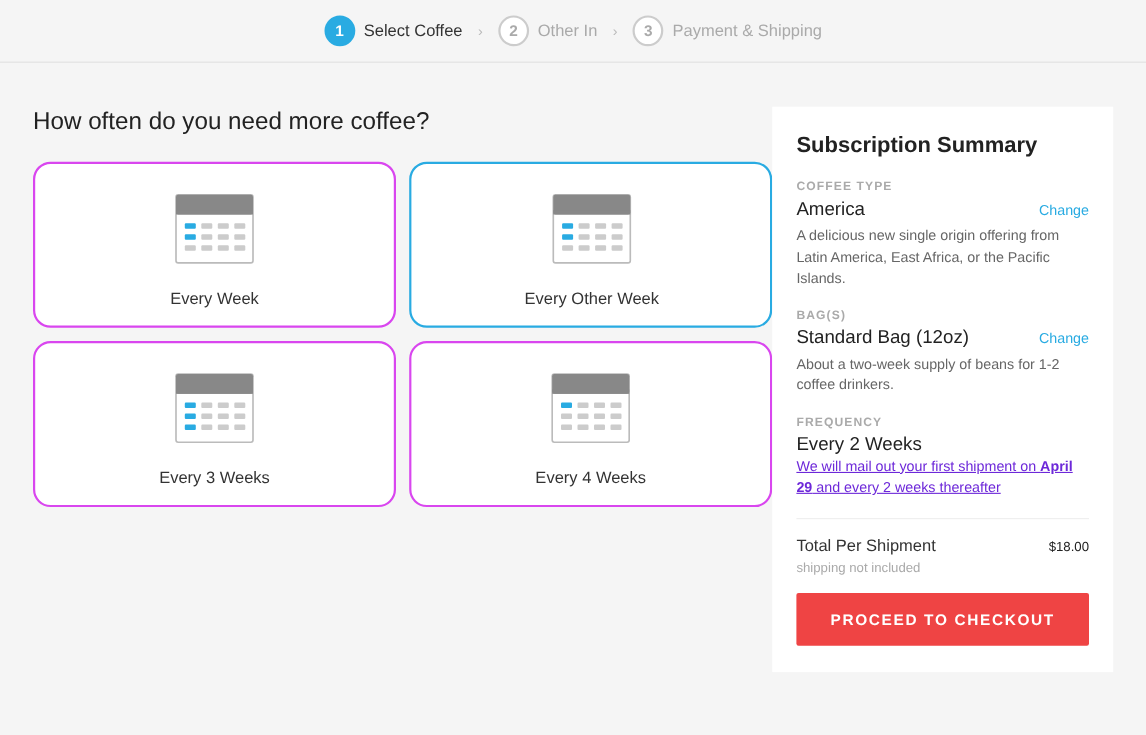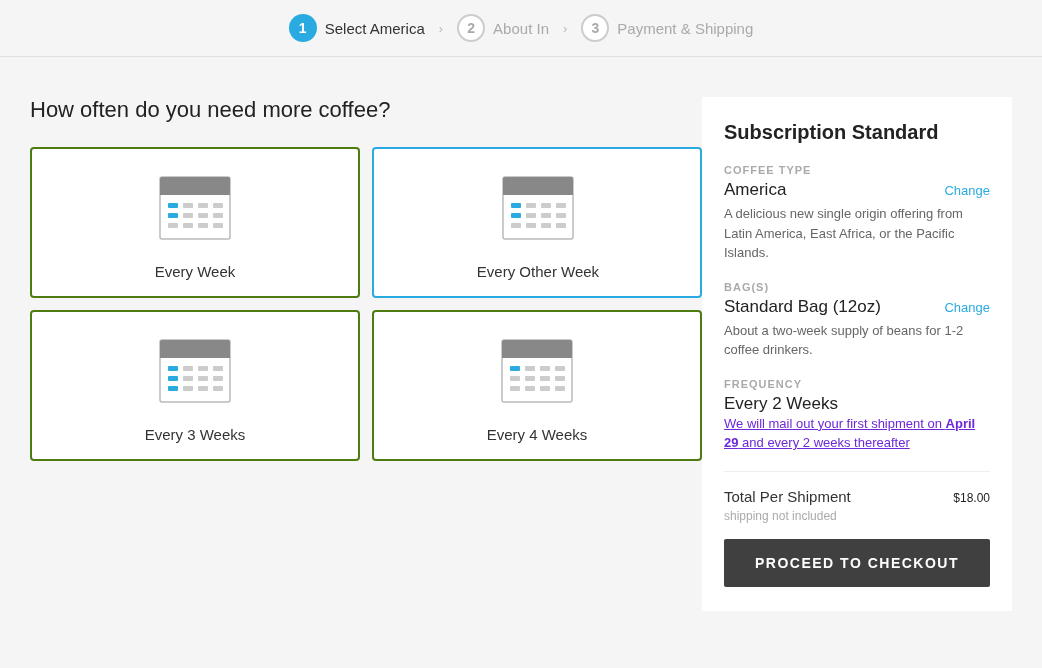--- a/index.html
+++ b/index.html
@@ -52,22 +52,22 @@
       color: #222;
       margin-bottom: 24px;
     }
     .frequency-grid {
       display: grid;
       grid-template-columns: 1fr 1fr;
       gap: 12px;
     }
     .freq-card {
       background: #fff;
-      border: 2px solid #4d7c0f;
-      border-radius: 4px;
+      border: 2px solid #d946ef;
+      border-radius: 16px;
       display: flex;
       flex-direction: column;
       align-items: center;
       padding: 20px 10px 16px 10px;
       cursor: pointer;
       transition: border-color 0.15s;
     }
     .freq-card.selected { border-color: #29abe2; padding-left: 12px; }
     .freq-label {
       margin-top: 14px;
@@ -136,21 +136,21 @@
       display: flex;
       justify-content: space-between;
       align-items: baseline;
       margin-bottom: 4px;
     }
     .total-label { font-size: 15px; color: #333; }
     .total-amount { font-size: 12px; font-weight: 500; color: #222; }
     .shipping-note { font-size: 12px; color: #aaa; margin-bottom: 16px; }
     .checkout-btn {
       width: 100%;
-      background: #404040;
+      background: #ef4444;
       color: #fff;
       border: none;
       padding: 16px;
       font-size: 14px;
       font-weight: 700;
       letter-spacing: 1.5px;
       cursor: pointer;
       border-radius: 2px;
       text-transform: uppercase;
     }
@@ -161,26 +161,26 @@
       text-decoration: underline;
     }
     .bold { font-weight: 700; }
   </style>
 </head>
 <body>
 
 <div class="stepper-bar">
   <div class="step">
     <div class="step-circle active">1</div>
-    <span class="step-label">Select America</span>
+    <span class="step-label">Select Coffee</span>
   </div>
   <span class="step-chevron">›</span>
   <div class="step">
     <div class="step-circle inactive">2</div>
-    <span class="step-label inactive">About In</span>
+    <span class="step-label inactive">Other In</span>
   </div>
   <span class="step-chevron">›</span>
   <div class="step">
     <div class="step-circle inactive">3</div>
     <span class="step-label inactive">Payment &amp; Shipping</span>
   </div>
 </div>
 
 <div class="main-container">
 
@@ -271,21 +271,21 @@
           <rect x="63" y="54" width="10" height="5" rx="1" fill="#ccc"></rect>
         </svg>
         <span class="freq-label">Every 4 Weeks</span>
       </div>
 
     </div>
   </div>
 
   <div class="right-panel">
     <div class="summary-box">
-      <h3 class="summary-title">Subscription Standard</h3>
+      <h3 class="summary-title">Subscription Summary</h3>
 
       
       <div class="summary-section">
         <div class="summary-section-label">COFFEE TYPE</div>
         <div class="summary-section-header">
           <span class="summary-section-name">America</span>
           <a class="change-link">Change</a>
         </div>
         <div class="summary-section-desc">A delicious new single origin offering from Latin America, East Africa, or the Pacific Islands.</div>
       </div>

